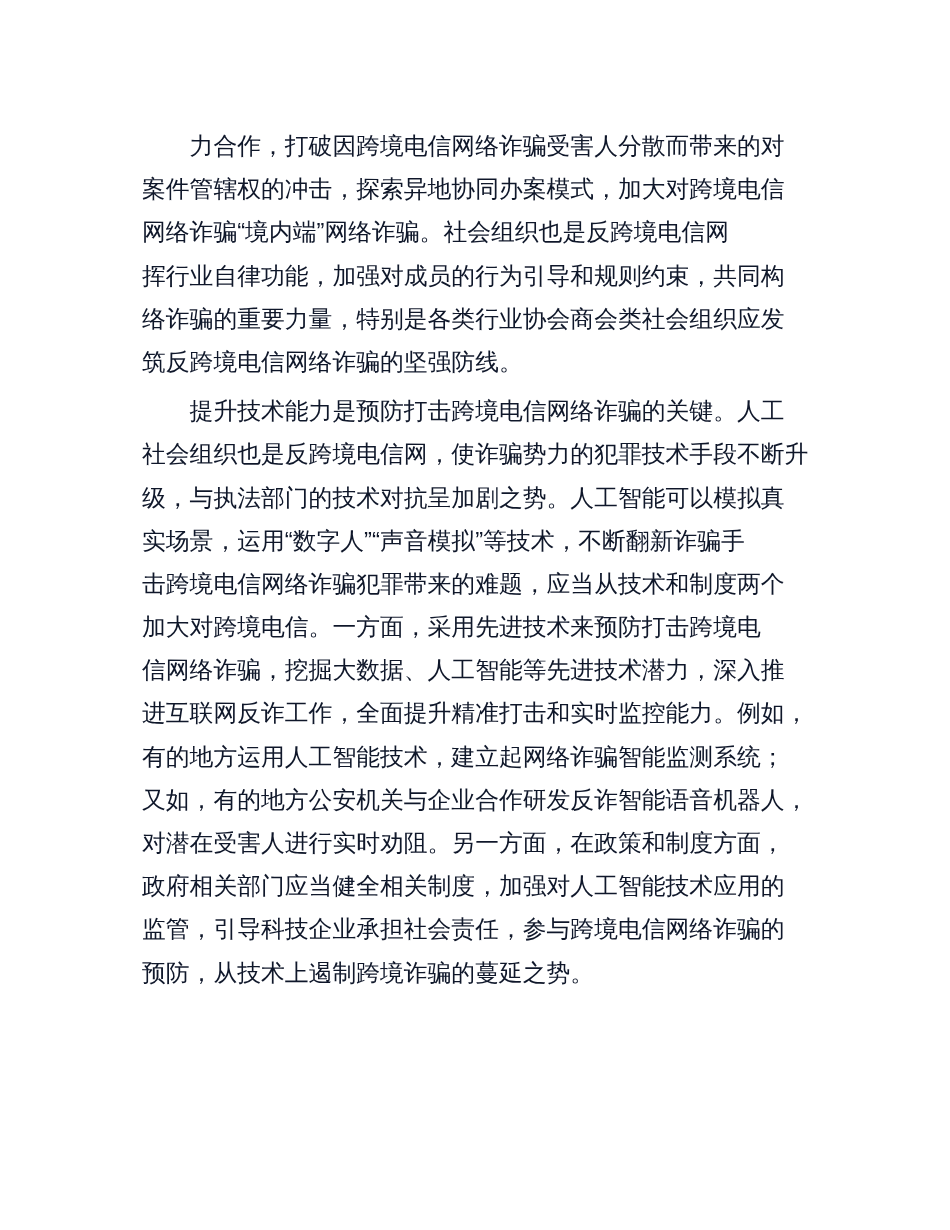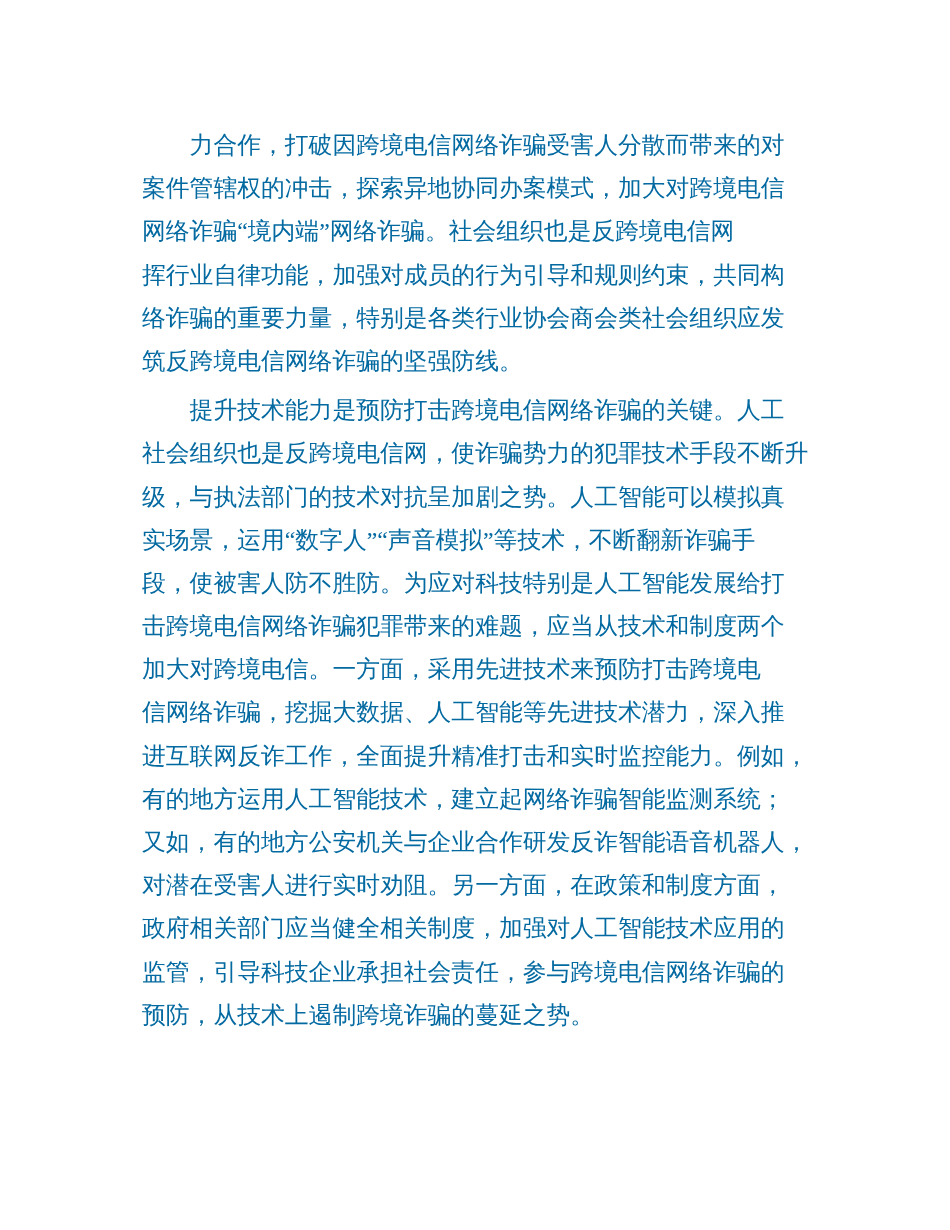--- a/index.html
+++ b/index.html
@@ -2,22 +2,22 @@
 <html><head>
 <meta charset="utf-8">
 <style>
   html, body { margin: 0; padding: 0; background: #ffffff; }
   body { width: 950px; height: 1230px; position: relative; overflow: hidden; }
   .page {
     position: absolute;
     left: 142px;
     top: 124px;
     width: 700px;
-    color: #0369a1;
-    font-family: Liberation Serif, serif;
+    color: #0f172a;
+    font-family: Liberation Sans, sans-serif;
     font-size: 23.8px;
   }
   .line {
     height: 43.2px;
     line-height: 43.2px;
     white-space: nowrap;
     letter-spacing: 0px;
   }
   .indent { padding-left: 47.6px; }
   .para-gap { height: 6px; }
@@ -33,21 +33,20 @@
     <div class="line">挥行业自律功能，加强对成员的行为引导和规则约束，共同构</div>
     <div class="line">络诈骗的重要力量，特别是各类行业协会商会类社会组织应发</div>
     <div class="line">筑反跨境电信网络诈骗的坚强防线。</div>
   </div>
   <div class="para-gap"></div>
   <div class="paragraph">
     <div class="line indent">提升技术能力是预防打击跨境电信网络诈骗的关键。人工</div>
     <div class="line">社会组织也是反跨境电信网，使诈骗势力的犯罪技术手段不断升</div>
     <div class="line">级，与执法部门的技术对抗呈加剧之势。人工智能可以模拟真</div>
     <div class="line">实场景，运用“数字人”“声音模拟”等技术，不断翻新诈骗手</div>
-    <div class="line">段，使被害人防不胜防。为应对科技特别是人工智能发展给打</div>
     <div class="line">击跨境电信网络诈骗犯罪带来的难题，应当从技术和制度两个</div>
     <div class="line">加大对跨境电信。一方面，采用先进技术来预防打击跨境电</div>
     <div class="line">信网络诈骗，挖掘大数据、人工智能等先进技术潜力，深入推</div>
     <div class="line">进互联网反诈工作，全面提升精准打击和实时监控能力。例如，</div>
     <div class="line">有的地方运用人工智能技术，建立起网络诈骗智能监测系统；</div>
     <div class="line">又如，有的地方公安机关与企业合作研发反诈智能语音机器人，</div>
     <div class="line">对潜在受害人进行实时劝阻。另一方面，在政策和制度方面，</div>
     <div class="line">政府相关部门应当健全相关制度，加强对人工智能技术应用的</div>
     <div class="line">监管，引导科技企业承担社会责任，参与跨境电信网络诈骗的</div>
     <div class="line">预防，从技术上遏制跨境诈骗的蔓延之势。</div>

